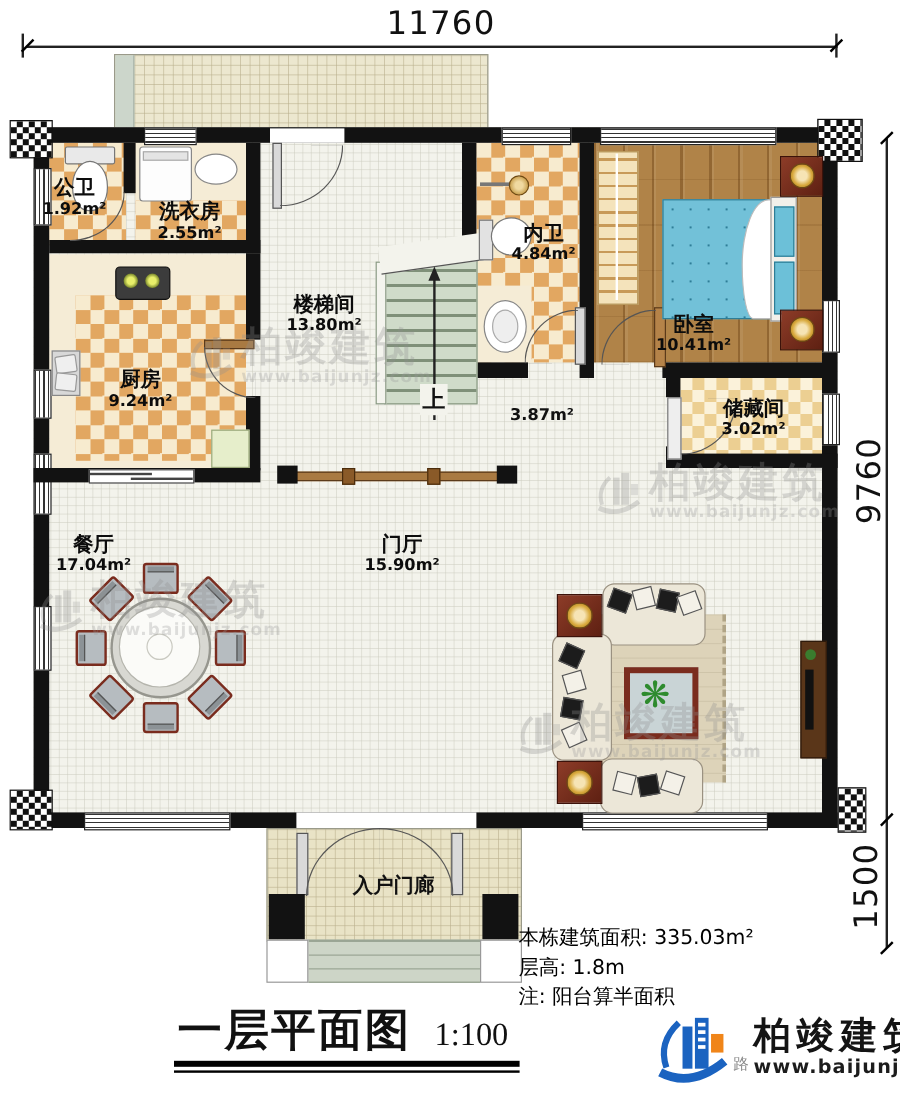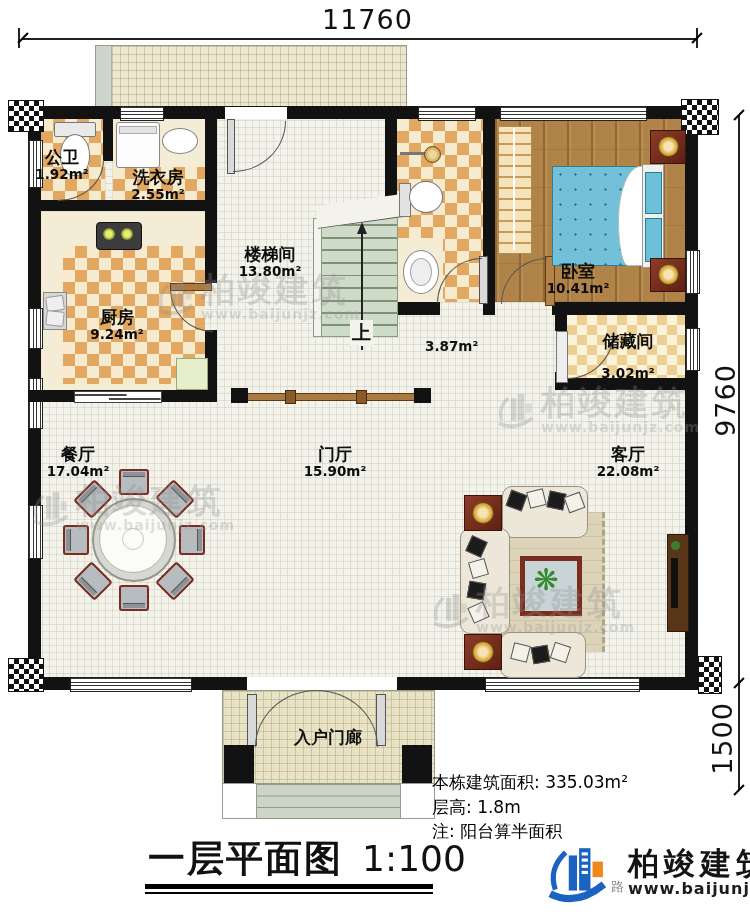--- a/index.html
+++ b/index.html
@@ -53,21 +53,21 @@
     border:1px solid #8a9a84;}
   .chair{width:26px;height:22px;background:#b6bcc0;border:2px solid #7a2c1e;border-radius:3px;}
   .chair:after{content:"";position:absolute;left:2px;right:2px;top:1px;height:4px;background:#8c9296;border-bottom:1px solid #555;}
   
   .wm{display:flex;align-items:center;gap:6px;opacity:.30;pointer-events:none;}
   .wm .t1{font-size:34px;font-weight:bold;color:#8f8f8f;letter-spacing:3px;line-height:1;}
   .wm .t2{font-size:14px;font-weight:bold;color:#9a9a9a;letter-spacing:1px;}
   
   .stats-line{font-size:17px;color:#000;line-height:24.5px;white-space:nowrap;}
   .title-cn{font-size:37px;font-weight:bold;letter-spacing:2px;}
-  .title-scale{font-size:36px;}
+  .title-scale{font-size:27px;font-family:Liberation Serif, serif;}
   .logo-name{font-size:31px;font-weight:bold;letter-spacing:5px;color:#141414;line-height:1;}
   .logo-url{font-size:16px;font-weight:bold;color:#1c1c1c;letter-spacing:1px;}
 </style>
 </head>
 <body>
 
 <div id="canvas">
 
   <div class="abs dimline" style="left:22px;top:38px;width:676px;height:1.5px;"></div>
   <div class="abs" style="left:18px;top:28px;width:2px;height:20px;background:#222;"></div>
@@ -313,43 +313,43 @@
     <span class="ar">1.92m²</span>
   </div>
   <div class="abs room-label" style="left:113px;top:168px;width:90px;">
     <span class="nm">洗衣房</span>
     <span class="ar">2.55m²</span>
   </div>
   <div class="abs room-label" style="left:218px;top:245px;width:104px;">
     <span class="nm">楼梯间</span>
     <span class="ar">13.80m²</span>
   </div>
+  <div class="abs room-label" style="left:410px;top:186px;width:86px;">
+    <span class="nm">内卫</span>
+    <span class="ar">4.84m²</span>
+  </div>
   <div class="abs room-label" style="left:530px;top:262px;width:96px;">
     <span class="nm">卧室</span>
     <span class="ar">10.41m²</span>
   </div>
   <div class="abs room-label" style="left:72px;top:308px;width:90px;">
     <span class="nm">厨房</span>
     <span class="ar">9.24m²</span>
   </div>
-  <div class="abs room-label" style="left:578px;top:332px;width:100px;gap:15px;">
+  <div class="abs room-label" style="left:578px;top:332px;width:100px;">
     <span class="nm">储藏间</span>
     <span class="ar">3.02m²</span>
   </div>
   <div class="abs room-label" style="left:32px;top:445px;width:92px;">
     <span class="nm">餐厅</span>
     <span class="ar">17.04m²</span>
   </div>
   <div class="abs room-label" style="left:288px;top:445px;width:94px;">
     <span class="nm">门厅</span>
     <span class="ar">15.90m²</span>
-  </div>
-  <div class="abs room-label" style="left:578px;top:445px;width:100px;">
-    <span class="nm">客厅</span>
-    <span class="ar">22.08m²</span>
   </div>
   <div class="abs" style="left:268px;top:726px;width:120px;text-align:center;font-size:17px;font-weight:bold;font-family:Liberation Serif, serif;">入户门廊</div>
   <div class="abs small-area" style="left:425px;top:338px;">3.87m²</div>
 
   <div class="abs" style="left:432px;top:770px;width:300px;">
     <div class="stats-line"><span>本栋建筑面积: </span><span>335.03m²</span></div>
     <div class="stats-line"><span>层高: </span><span>1.8m</span></div>
     <div class="stats-line"><span>注: </span><span>阳台算半面积</span></div>
   </div>
 

